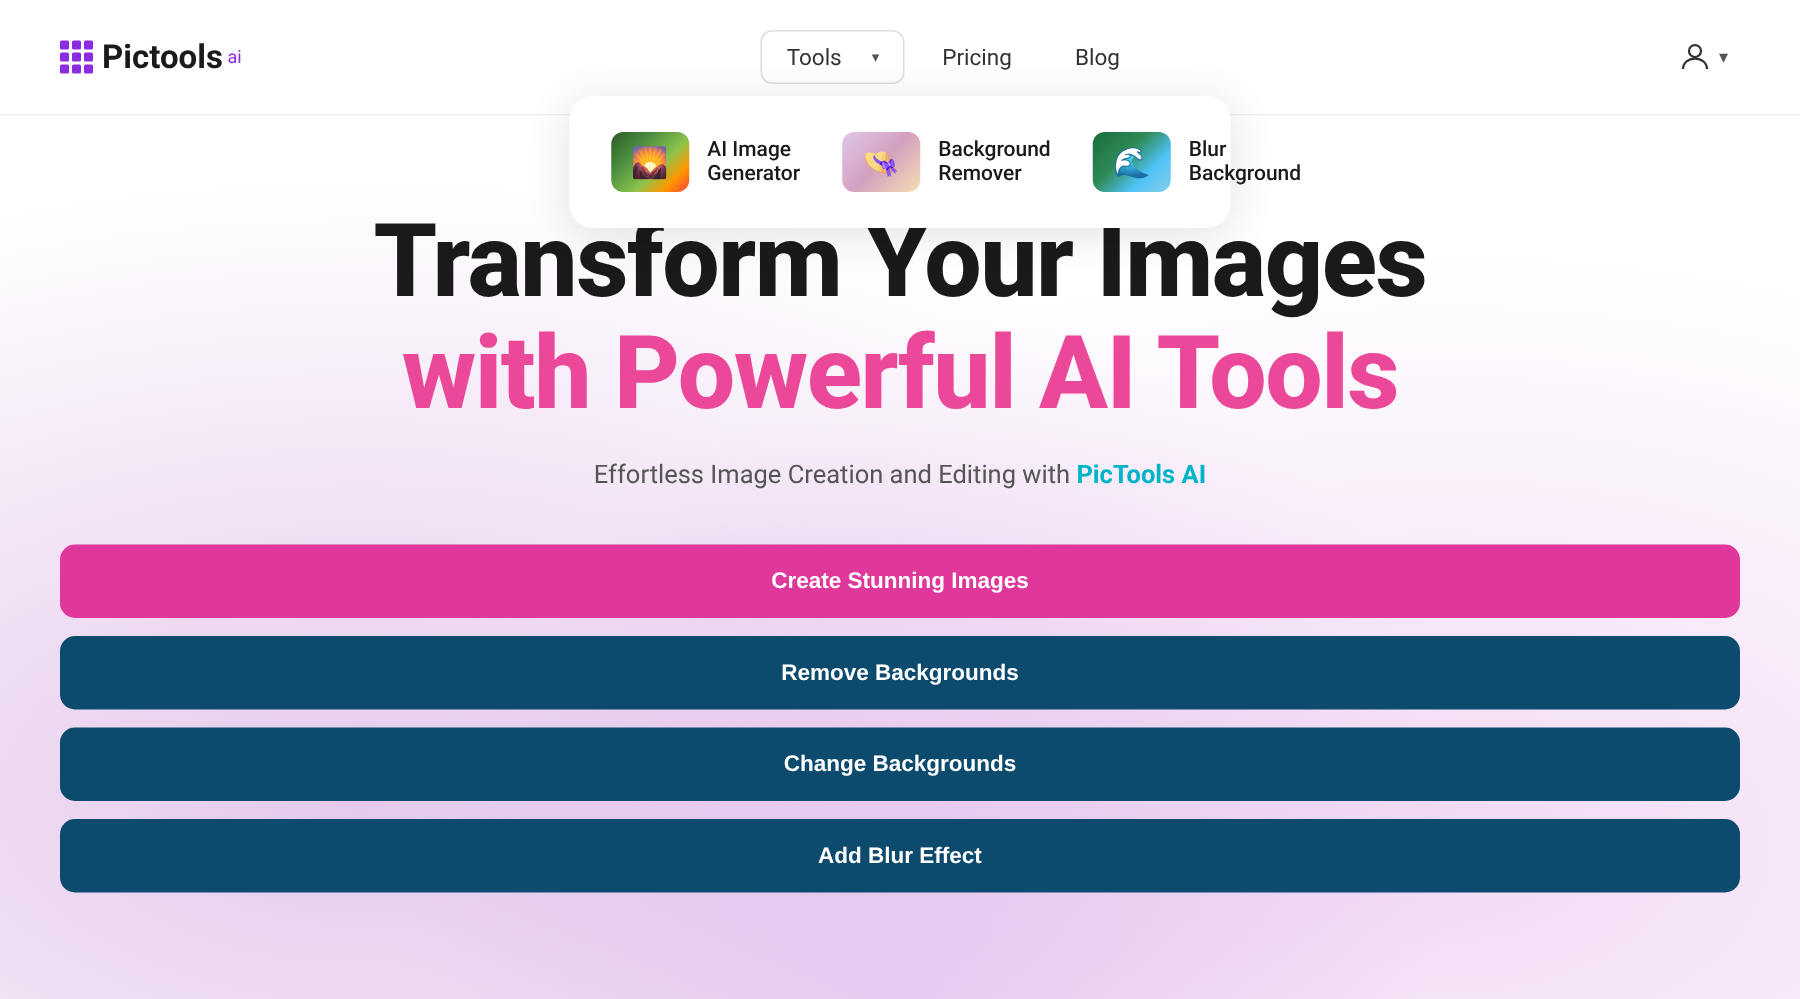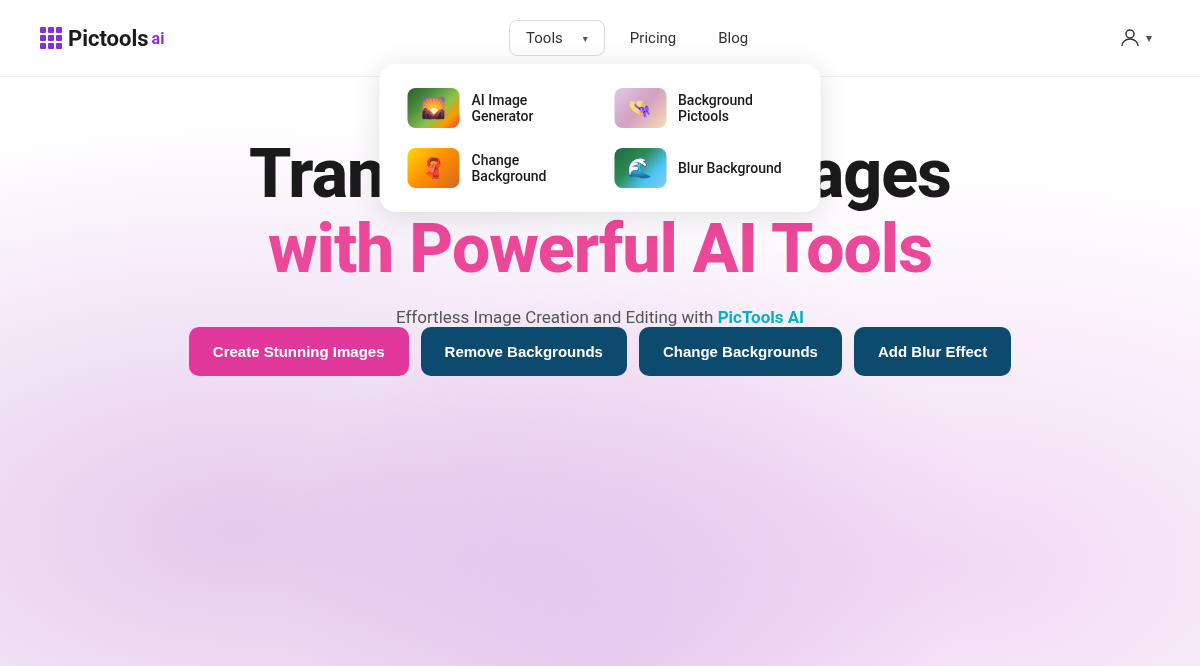--- a/index.html
+++ b/index.html
@@ -59,23 +59,23 @@
       border-radius: 1px;
     }
 
     .logo-text {
       font-size: 22px;
       font-weight: 700;
       color: #1a1a1a;
     }
 
     .logo-ai {
-      font-size: 16px;
+      font-size: 12px;
       color: #8b2be2;
-      font-weight: 700;
+      font-weight: 400;
       margin-left: 1px;
       vertical-align: super;
     }
 
     .nav-center {
       display: flex;
       align-items: center;
       gap: 8px;
     }
 
@@ -123,21 +123,21 @@
       z-index: 200;
     }
 
     .dropdown-menu {
       background: white;
       border-radius: 16px;
       box-shadow: 0 4px 30px rgba(0,0,0,0.12);
       padding: 20px;
       width: 441px;
       display: grid;
-      grid-template-columns: 1fr 1fr;
+      grid-template-columns: 1fr 1fr 1fr 1fr;
       gap: 12px;
     }
 
     .dropdown-item {
       display: flex;
       align-items: center;
       gap: 12px;
       padding: 4px 8px;
       border-radius: 8px;
       cursor: pointer;
@@ -243,21 +243,23 @@
     .hero-subtitle-highlight {
       color: #00b4c8;
       font-weight: bold;
     }
 
     
     .cta-buttons {
       display: flex;
       justify-content: center;
       gap: 12px;
+      margin-top: 36px;
       flex-wrap: nowrap;
+      flex-direction: column;
     }
 
     .btn {
       padding: 16px 24px;
       border-radius: 10px;
       font-size: 15px;
       font-weight: 600;
       cursor: pointer;
       border: none;
       white-space: nowrap;
@@ -328,25 +330,21 @@
 </nav>
 
 <div class="dropdown-overlay">
   <div class="dropdown-menu">
     <div class="dropdown-item">
       <div class="dropdown-thumb thumb-ai-gen"></div>
       <span class="dropdown-label">AI Image Generator</span>
     </div>
     <div class="dropdown-item">
       <div class="dropdown-thumb thumb-bg-remove"></div>
-      <span class="dropdown-label">Background Pictools</span>
-    </div>
-    <div class="dropdown-item">
-      <div class="dropdown-thumb thumb-change-bg"></div>
-      <span class="dropdown-label">Change Background</span>
+      <span class="dropdown-label">Background Remover</span>
     </div>
     <div class="dropdown-item">
       <div class="dropdown-thumb thumb-blur-bg"></div>
       <span class="dropdown-label">Blur Background</span>
     </div>
   </div>
 </div>
 
 <section class="hero">
   <div>

